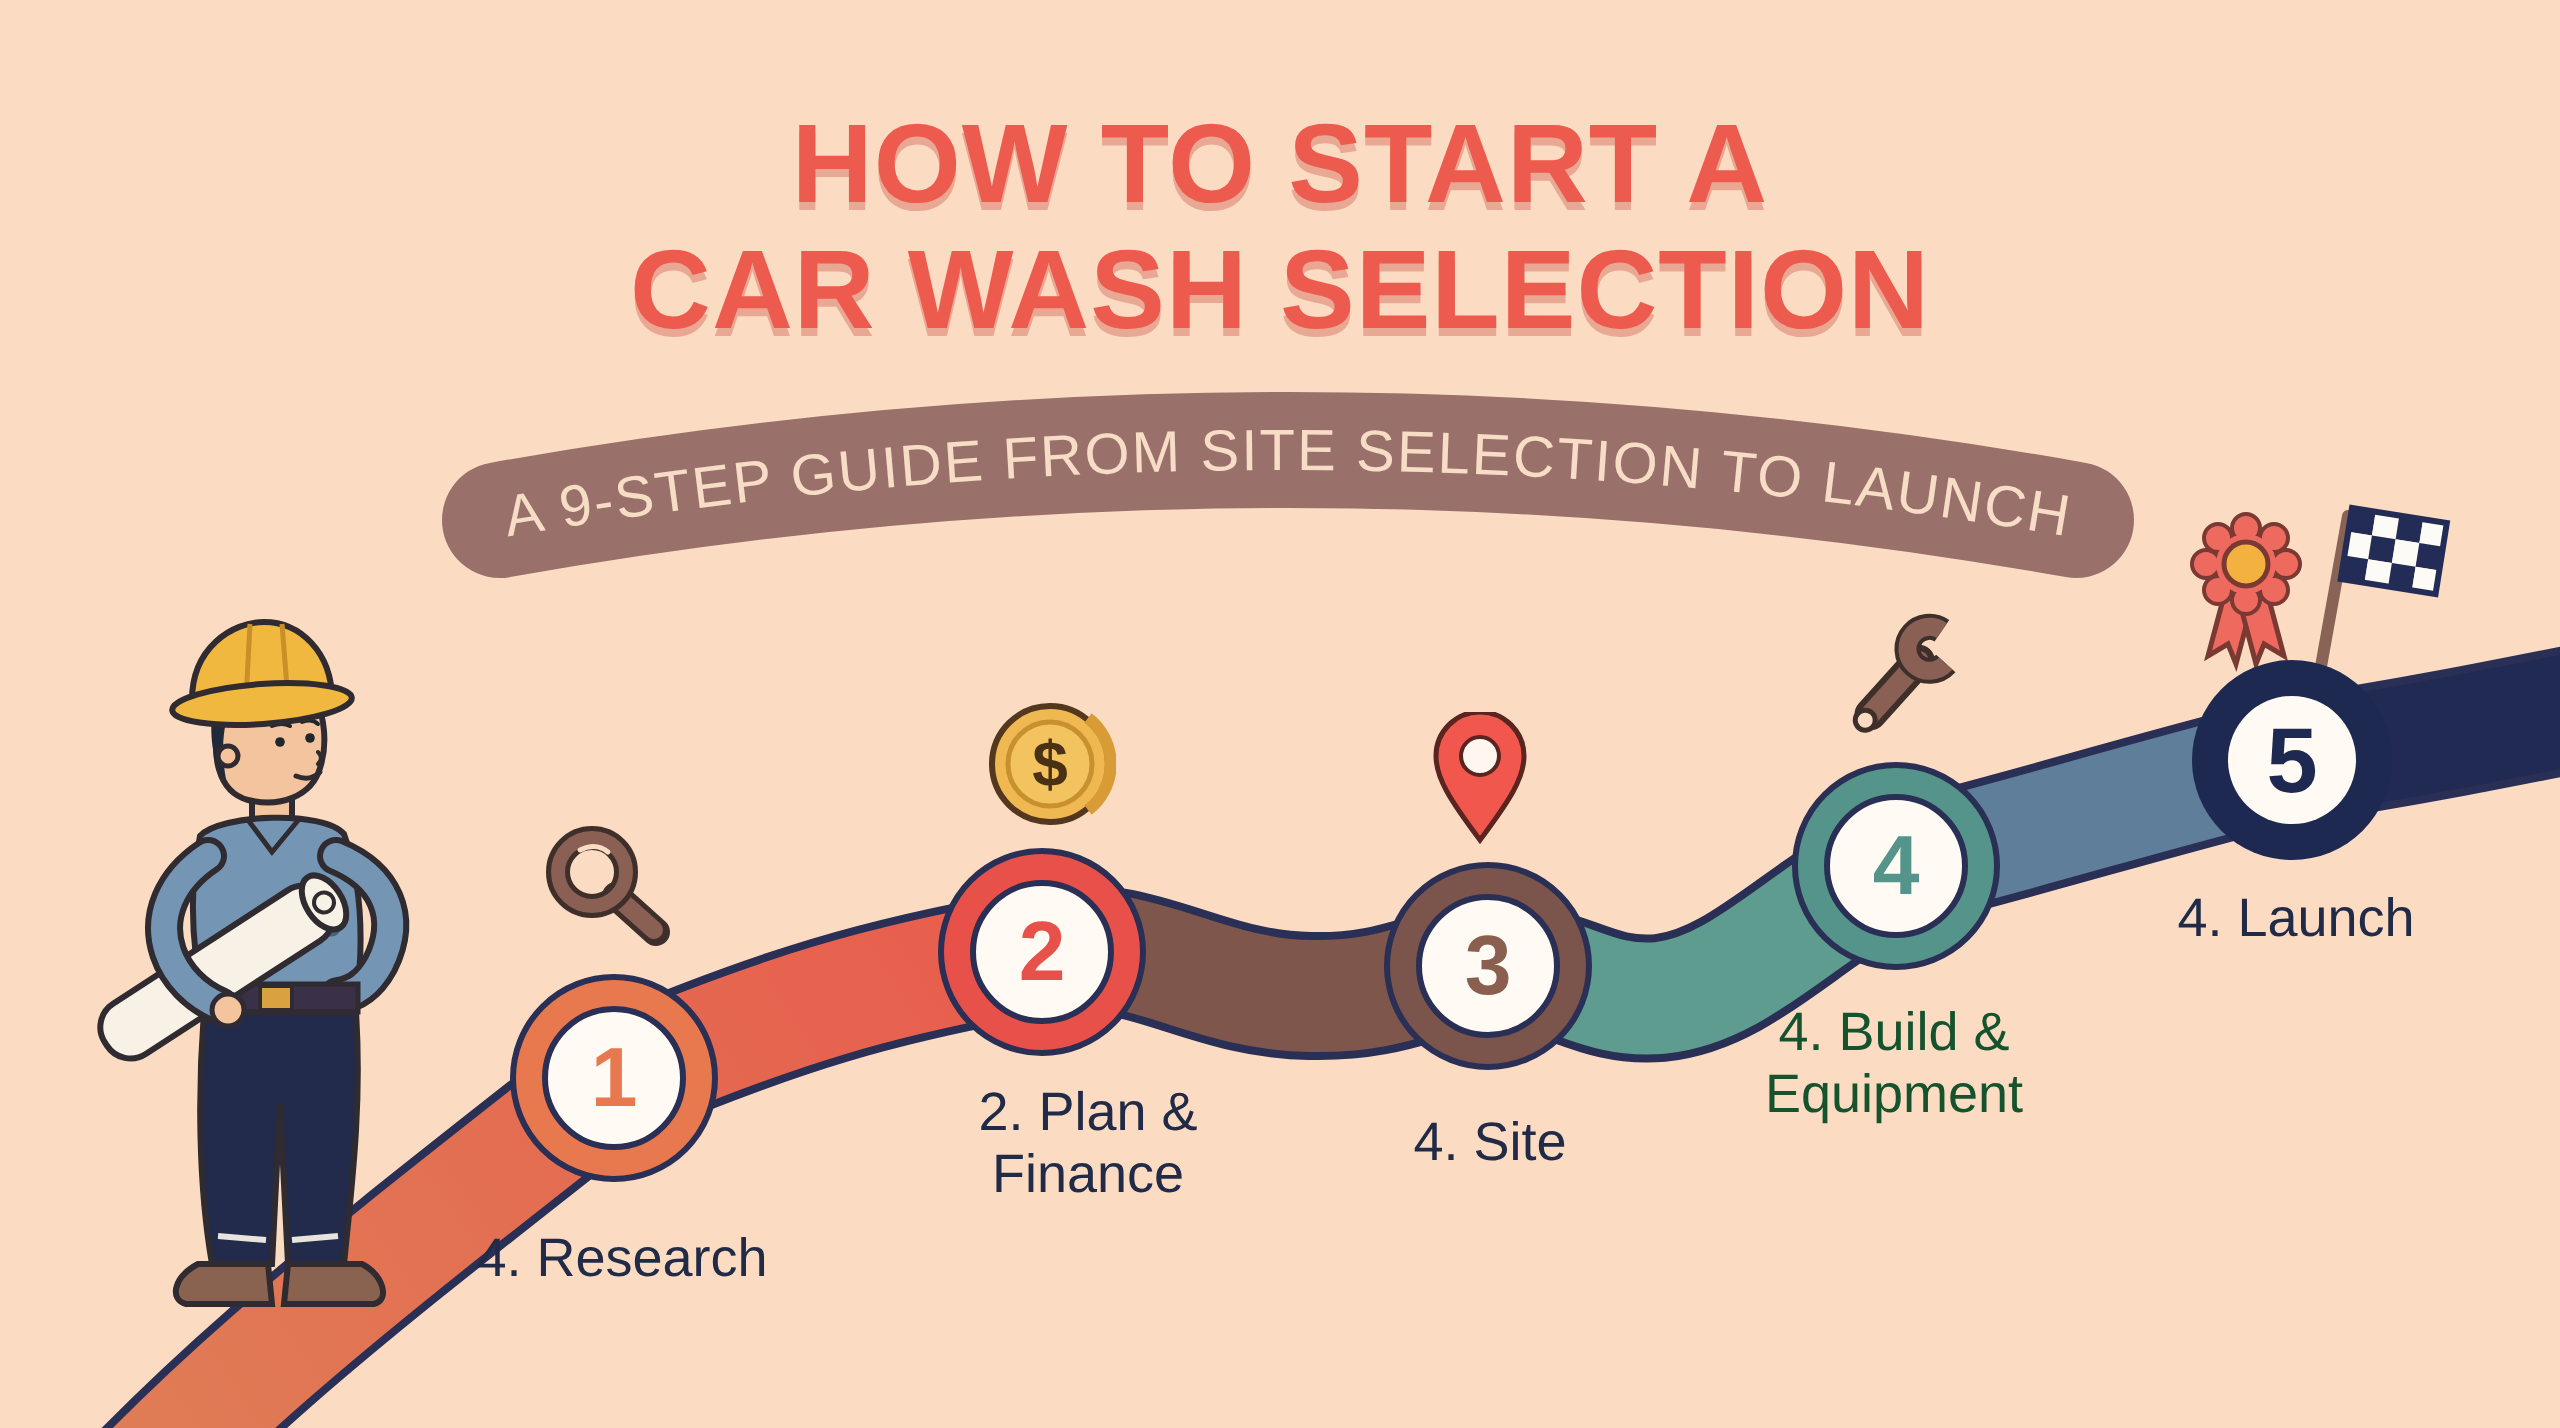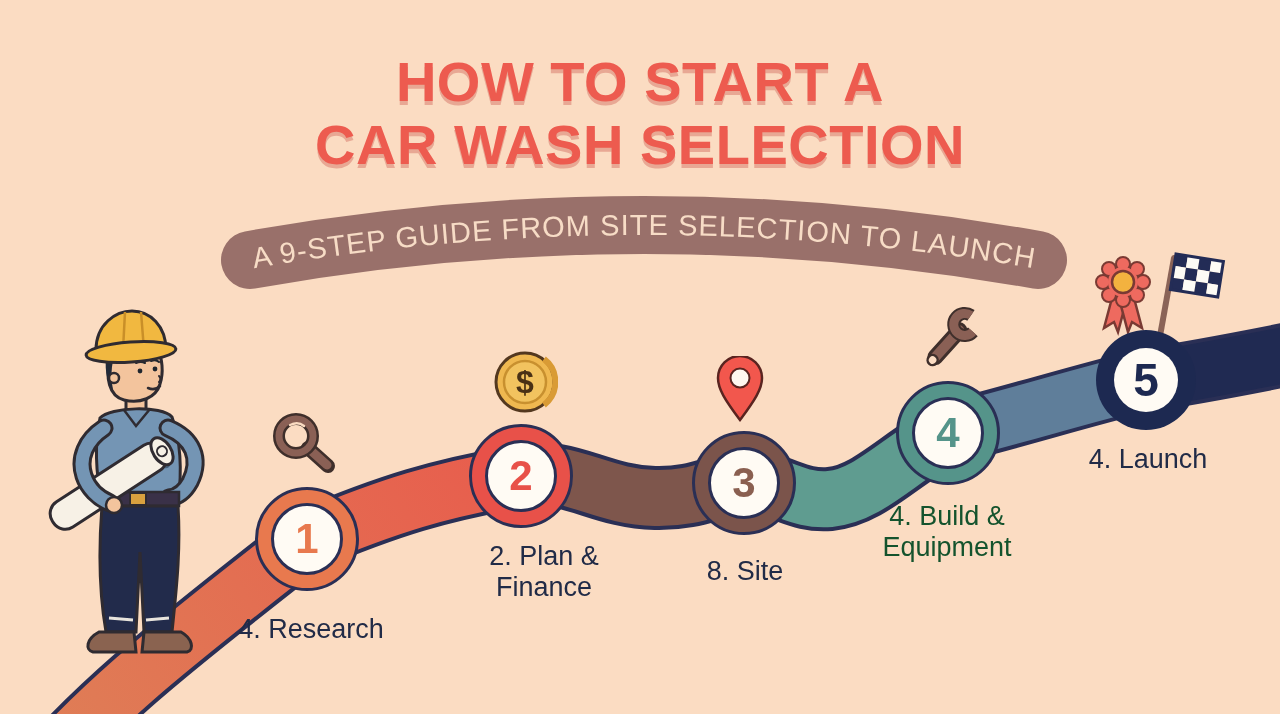--- a/index.html
+++ b/index.html
@@ -213,18 +213,18 @@
   </div>
   <div class="node node5" style="left: 1096px; top: 330px; background: rgb(29, 41, 81);">
     <div class="node-inner">
       <span class="node-num" style="color: rgb(29, 41, 81);">5</span>
     </div>
   </div>
 
   <div class="step-label" style="left: 311px; top: 614px; color: rgb(33, 43, 71);">4. Research</div>
   <div class="step-label" style="left: 523px; top: 541px; color: rgb(33, 43, 71); margin-left: 21px;">2. Plan &amp;
 Finance</div>
-  <div class="step-label" style="left: 745px; top: 556px; color: rgb(33, 43, 71);">8. Site</div>
+  <div class="step-label" style="left: 745px; top: 556px; color: rgb(33, 43, 71);">4. Site</div>
   <div class="step-label" style="left: 947px; top: 501px; color: #14532d;">4. Build &amp;
 Equipment</div>
   <div class="step-label" style="left: 1148px; top: 444px; color: rgb(33, 43, 71);">4. Launch</div>
 
 </div>
 
 </body></html>

